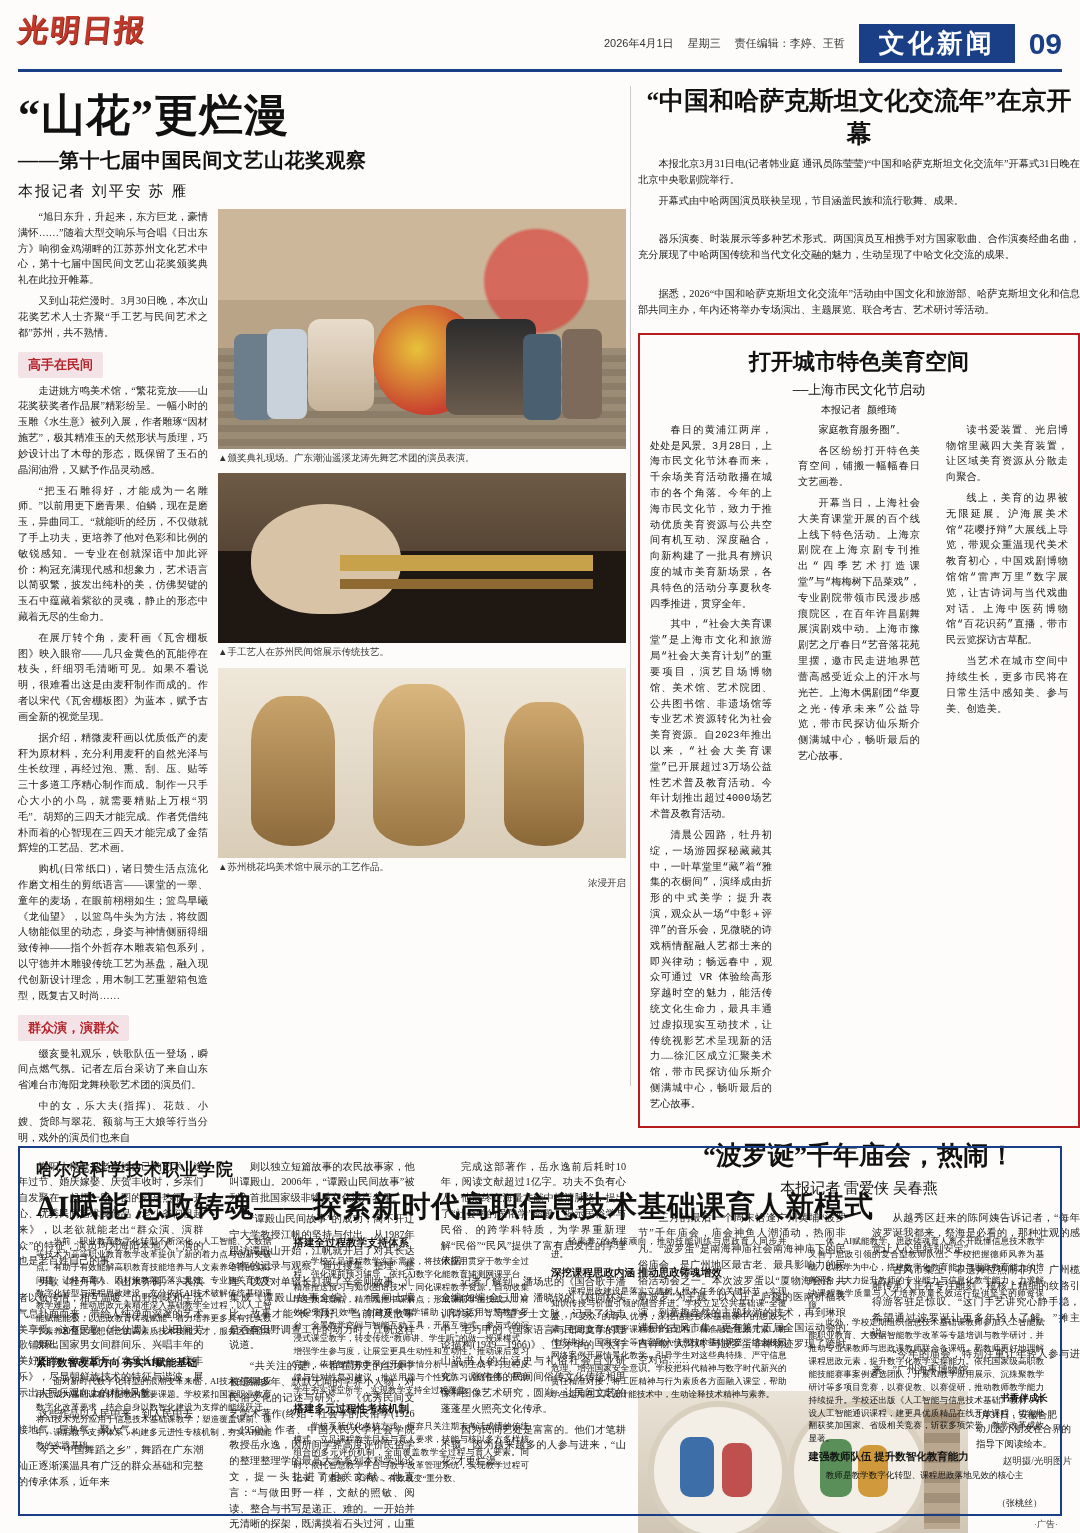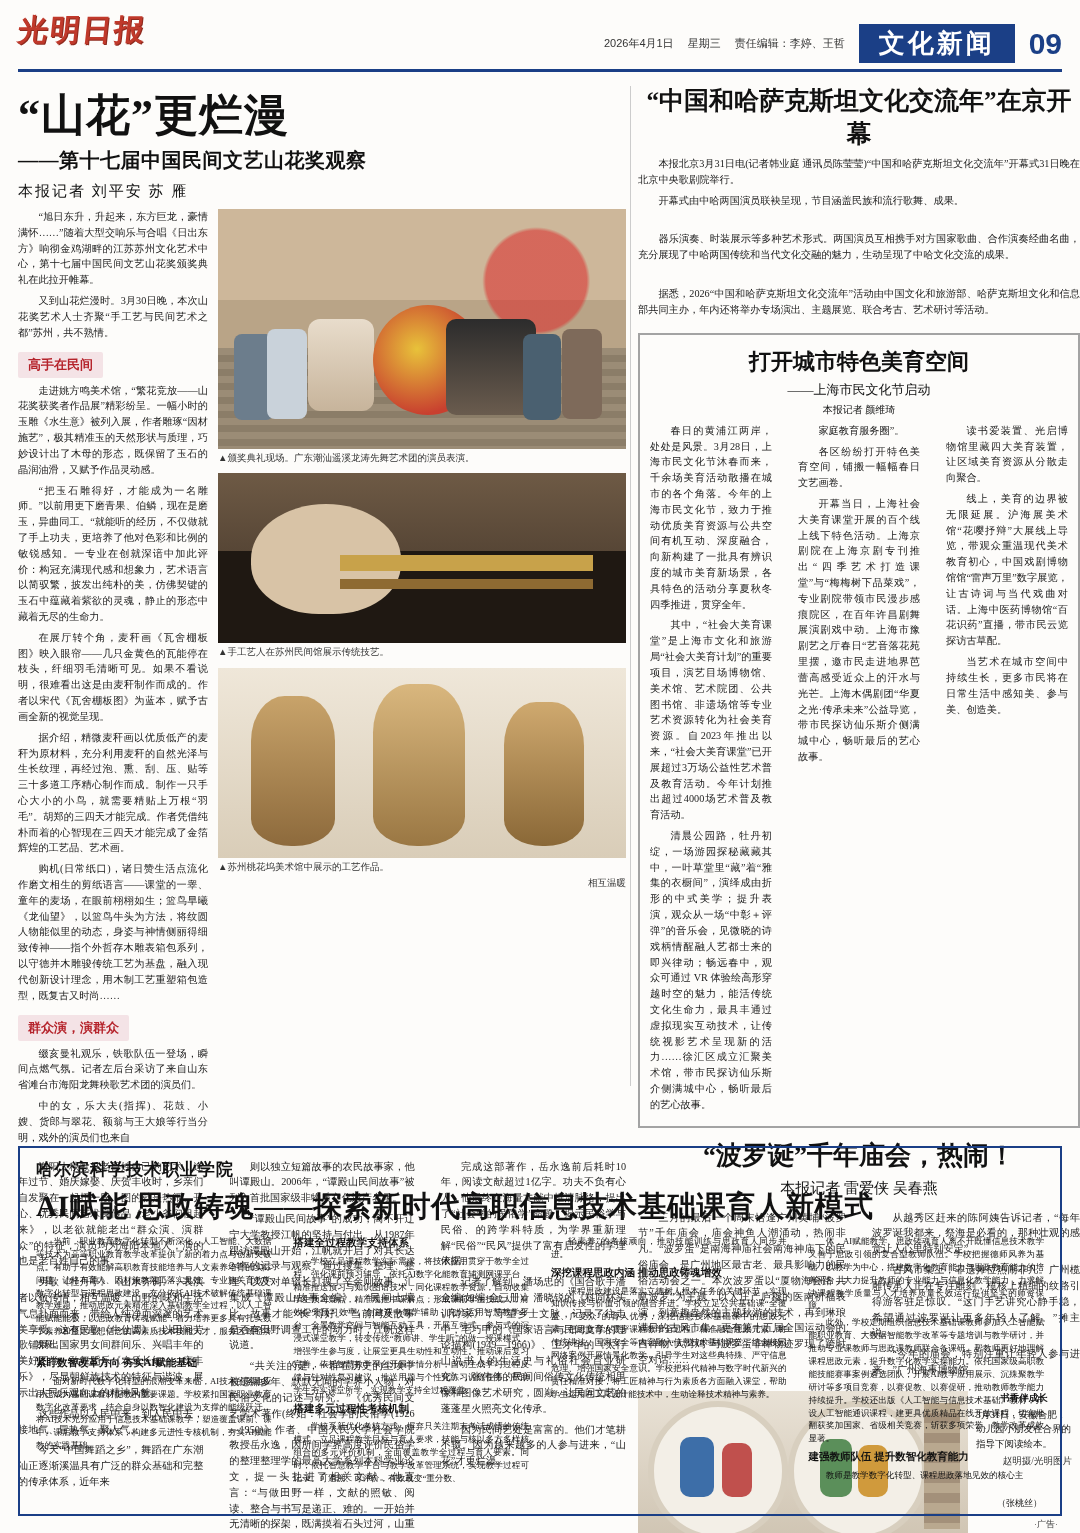--- a/index.html
+++ b/index.html
@@ -42,21 +42,21 @@
   .two>div{flex:1;}
 
   
   .photo{position:relative;overflow:hidden;background:#ddd;}
   .cap{font-size:9.5px;color:#333;line-height:1.4;margin-top:3px;}
 
   
   h2.r-title{font-size:25px;font-weight:bold;text-align:center;margin:2px 0 6px 0;letter-spacing:0;}
   .r-byline{font-size:15px;text-align:center;margin:2px 0 12px 0;}
 
-  .boxed{border:2px solid #a3a3a3;padding:10px 10px 8px 10px;margin:10px 0;}
+  .boxed{border:2px solid #b91c1c;padding:10px 10px 8px 10px;margin:10px 0;font-family:Liberation Mono, monospace;}
   .boxed h3{font-size:22px;font-weight:bold;text-align:center;margin:2px 0 4px 0;}
   .boxed .sub{font-size:13px;text-align:center;margin:0 0 4px 0;}
   .boxed .bl{font-size:10px;text-align:center;margin-bottom:6px;}
 
   .pink-note{background:#f7e9ea;color:#a81f28;font-weight:bold;font-size:12.5px;padding:6px 8px;line-height:1.5;}
 
   
   .ad{position:absolute;left:18px;top:1146px;width:1044px;height:370px;border:2px solid #1b3f86;box-sizing:border-box;padding:10px 16px;}
   .ad-org{font-size:17px;font-weight:bold;letter-spacing:1px;}
   .ad-title{font-size:29px;font-weight:bold;margin:6px 0 8px 0;letter-spacing:.5px;}
@@ -139,21 +139,21 @@
 
           <div class="photo" style="margin-top:8px;height:190px;background:linear-gradient(#efe7d9,#d9cdb8);">
             <div style="position:absolute;left:8%;bottom:6%;width:84px;height:150px;border-radius:40% 40% 48% 48%/30% 30% 18% 18%;
                         background:linear-gradient(#c8a36a,#8d6a3c);"></div>
             <div style="position:absolute;left:38%;bottom:6%;width:92px;height:162px;border-radius:40% 40% 48% 48%/30% 30% 18% 18%;
                         background:linear-gradient(#d9b77e,#9a7743);"></div>
             <div style="position:absolute;left:70%;bottom:6%;width:80px;height:144px;border-radius:40% 40% 48% 48%/30% 30% 18% 18%;
                         background:linear-gradient(#cfa96f,#8a6837);"></div>
           </div>
           <div class="cap">▲苏州桃花坞美术馆中展示的工艺作品。</div>
-          <div class="credit">相互温暖</div>
+          <div class="credit">浓浸开启</div>
         </div>
       </div>
 
       <div class="three" style="margin-top:8px;">
         <div class="txtcol">
           <p>海阳大秧歌是老百姓自己的艺术，逢年过节、婚庆嫁娶、庆贺丰收时，乡亲们自发聚在一起扭一段，图的就是热闹、开心、优秀民间艺术身传品《老少爷们祖起来》，以老欲就能老出“群众演、演群众”的特征，演员均为海阳本地人，演的也是老百姓自己的事。</p>
           <p>男歌《牡丹亭》《山水齐调》，表演者以敬传情，相互温暖，山野的味和生活气息扑面而来，带给人纯净而深邃的艺术美享受。这有民歌《牛仕调》，以田间劳歌铺展出国家男女间群间乐、兴唱丰年的美好图卷。敢舞蹈乐《农乐长短——庆丰乐》，尽显朝鲜族技术的特征与谐波，展示出人民乐观向上的精神风貌。</p>
           <p>这些作品以人民中来，到人民中去，接地气、冒热气、聚人气。</p>
           <p>今天“中国舞蹈之乡”，舞蹈在广东潮汕正逐渐溪温具有广泛的群众基础和完整的传承体系，近年来</p>
         </div>

